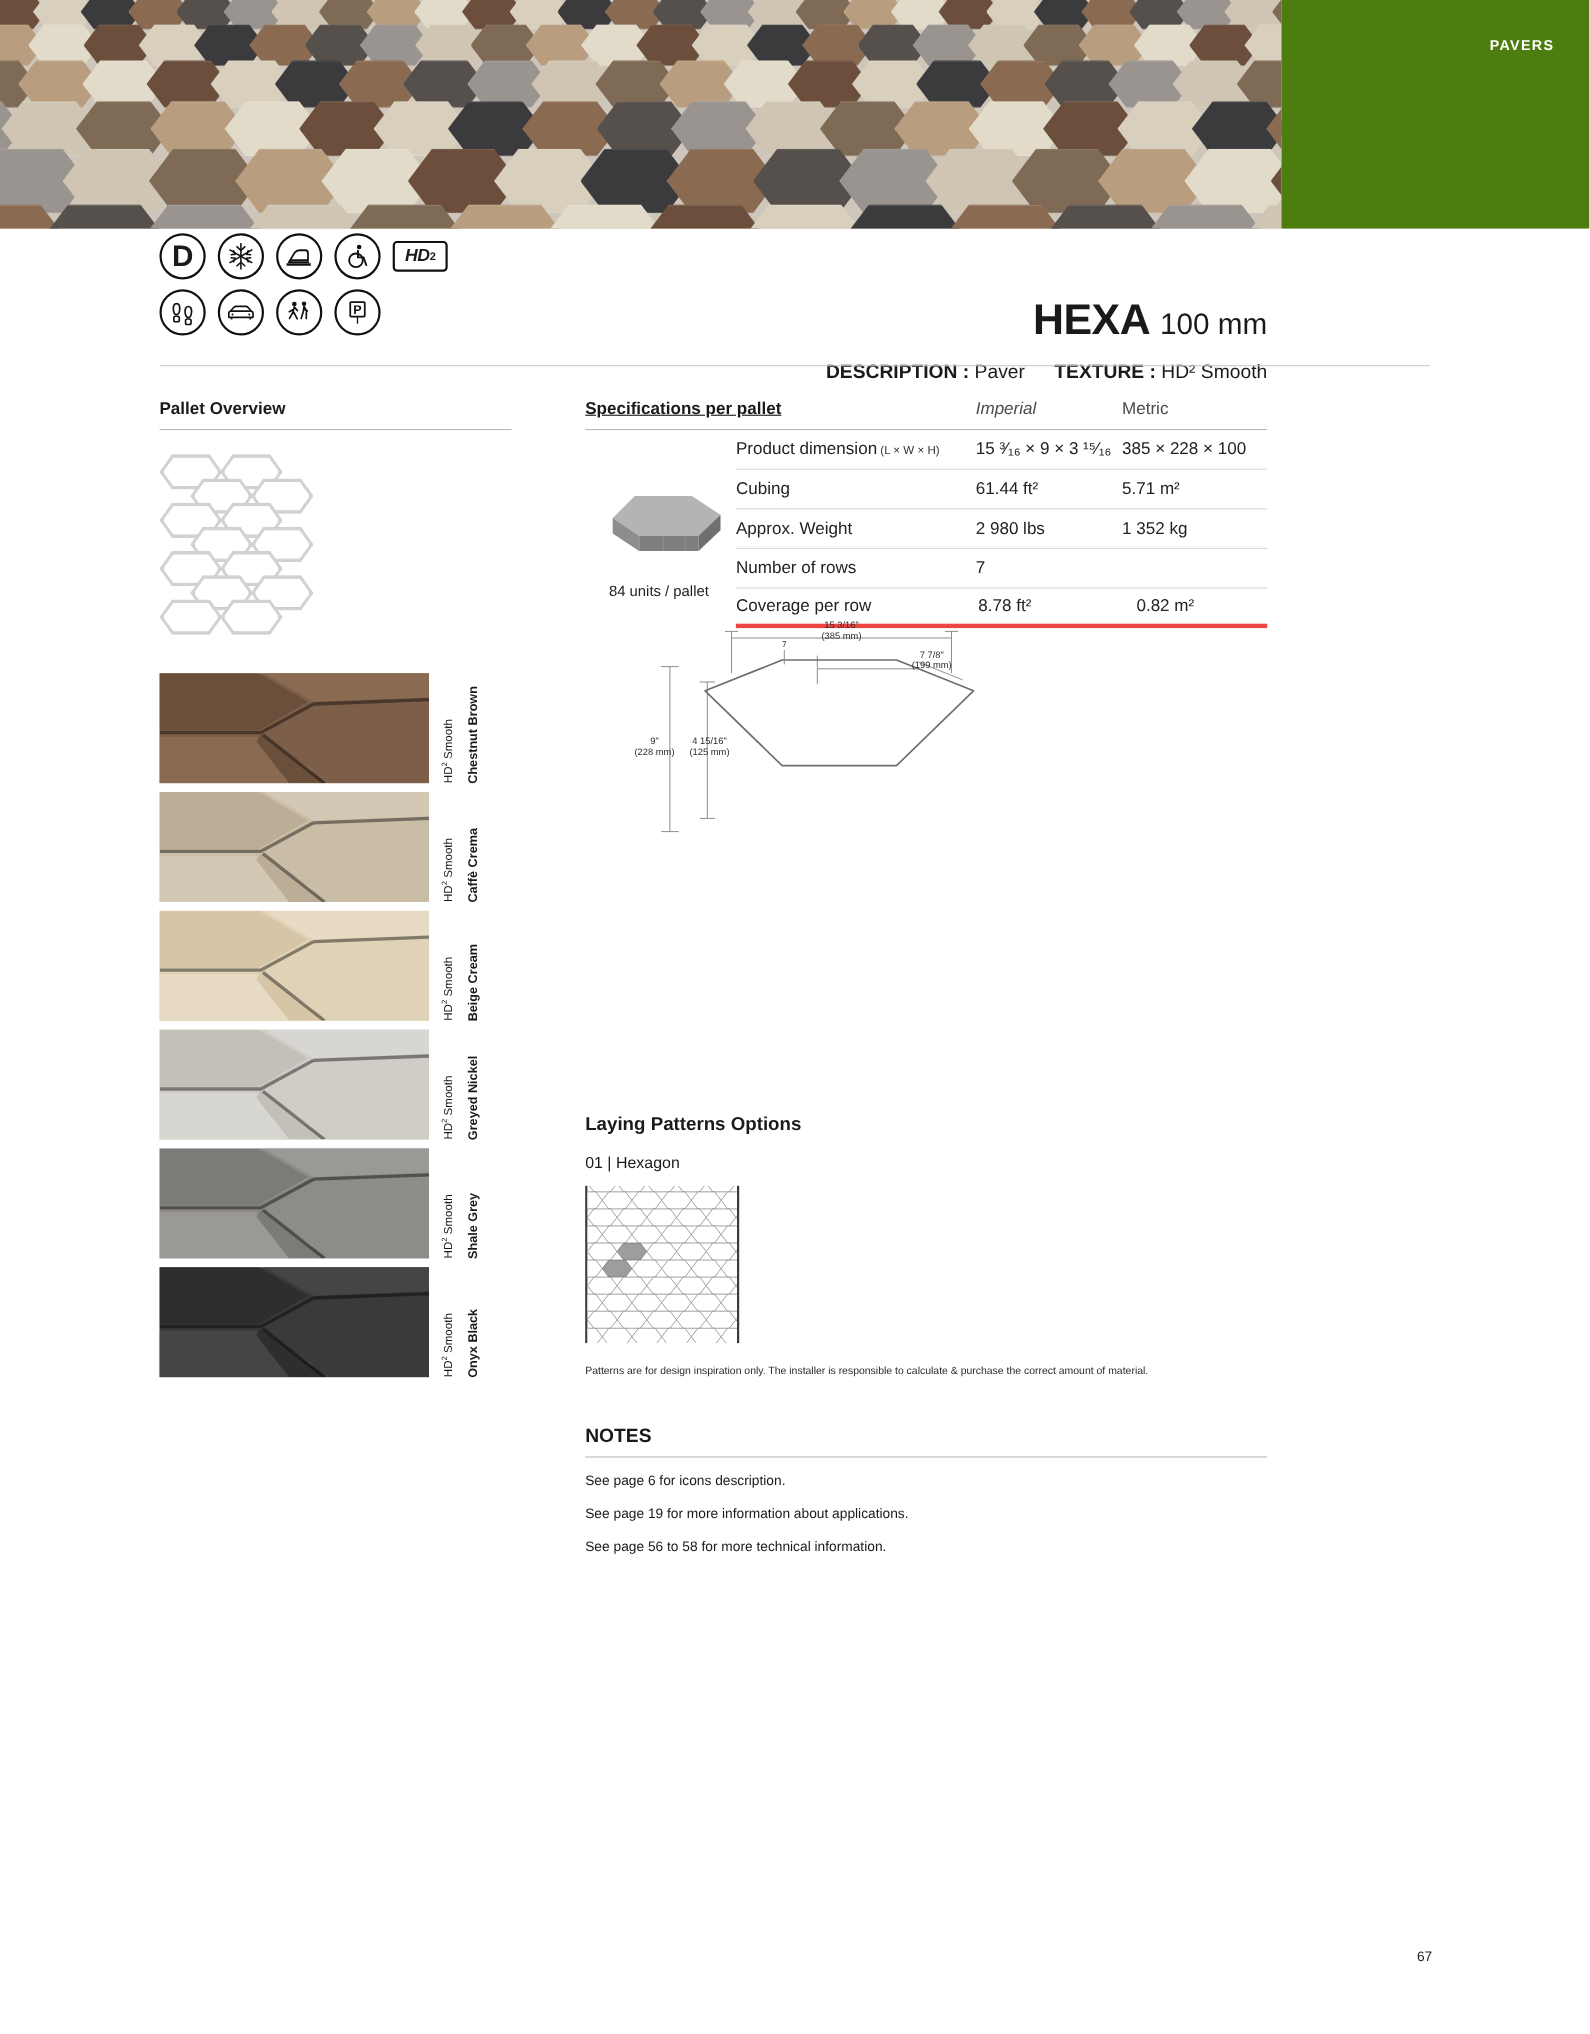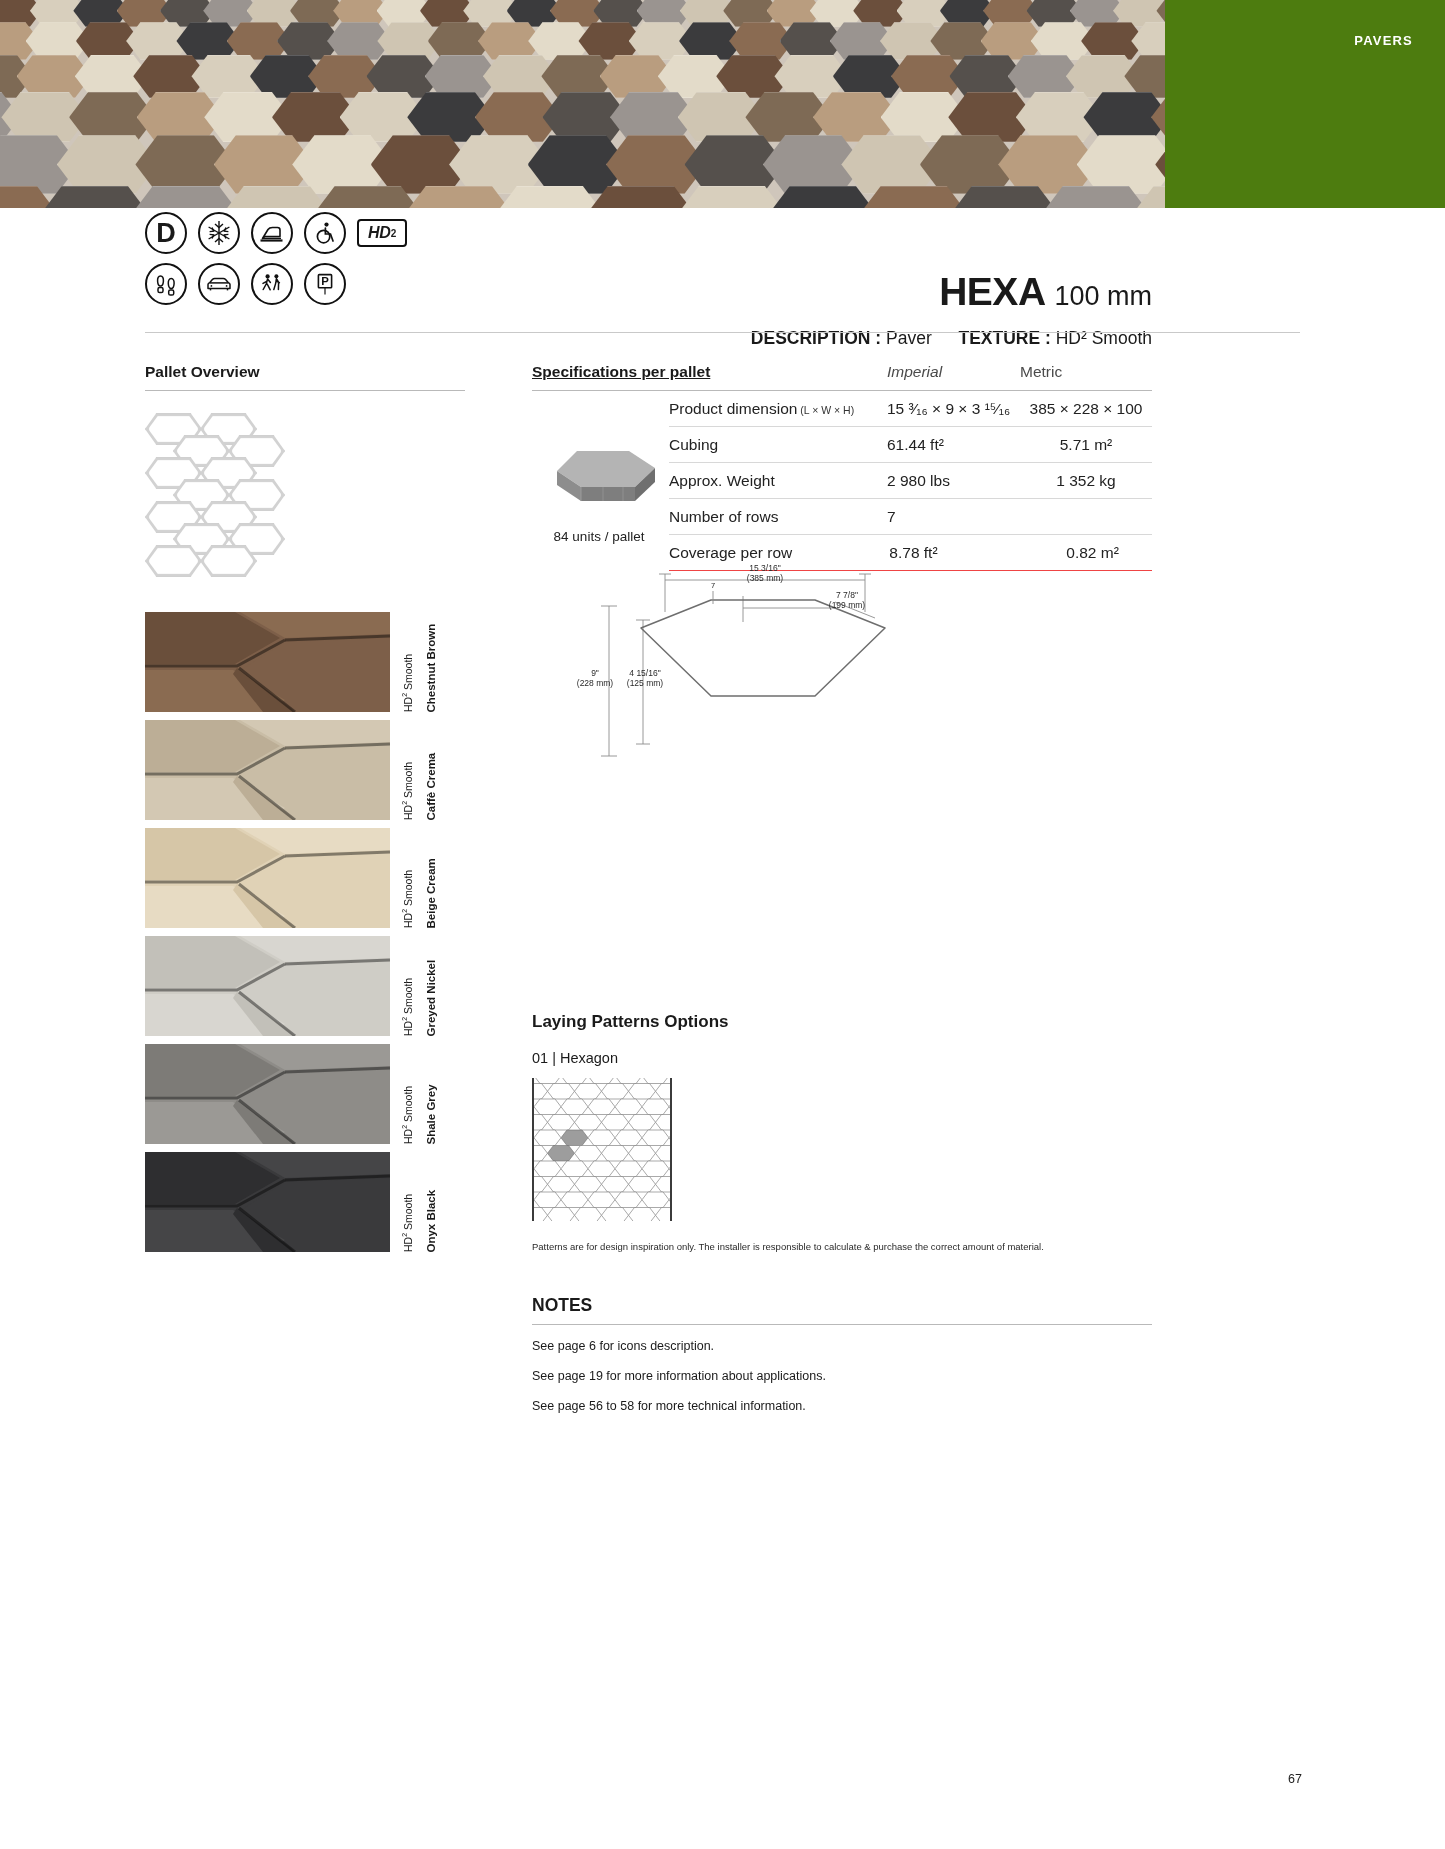--- a/index.html
+++ b/index.html
@@ -103,25 +103,25 @@
     display: flex; padding-bottom: 9px; border-bottom: 1px solid #b9b9b9; font-size: 15.5px;
   }
   .spec-head-row .c1 { width: 355px; font-weight: bold; text-decoration: underline; }
   .spec-head-row .c2 { width: 133px; color: #4a4a4a; font-style: italic; }
   .spec-head-row .c3 { width: 132px; color: #4a4a4a; }
   .spec-body { position: relative; margin-top: 0; }
   .spec-row {
     display: flex; align-items: center; height: 36px;
     border-bottom: 1px solid #d8d8d8; font-size: 15.5px; color: #222;
   }
-  .spec-row:last-child { border-bottom: 1px solid #ef4444; gap: 24px; }
+  .spec-row:last-child { border-bottom: 4px solid #ef4444; gap: 24px; }
   .spec-row .lbl { width: 218px; padding-left: 0; }
   .spec-row .lbl small { font-size: 10.5px; color:#333;margin-top:16px; }
   .spec-row .v1 { width: 133px; }
-  .spec-row .v2 { width: 132px; text-align: center; }
+  .spec-row .v2 { width: 132px; }
   .spec-rows-offset { margin-left: 137px; width: 483px; }
 
   .brick-wrap { position: absolute; left: 14px; top: 44px; width: 120px; text-align:center; }
   .brick-cap { margin-top: 14px; font-size: 13.5px; color:#222; white-space: nowrap; margin-left:-14px; }
 
   
   .dimdraw { position: absolute; left: 535px; top: 560px; width: 620px; height: 230px; }
 
   
   .lay-sec { position: absolute; left: 532px; top: 1012px; width: 620px; }

